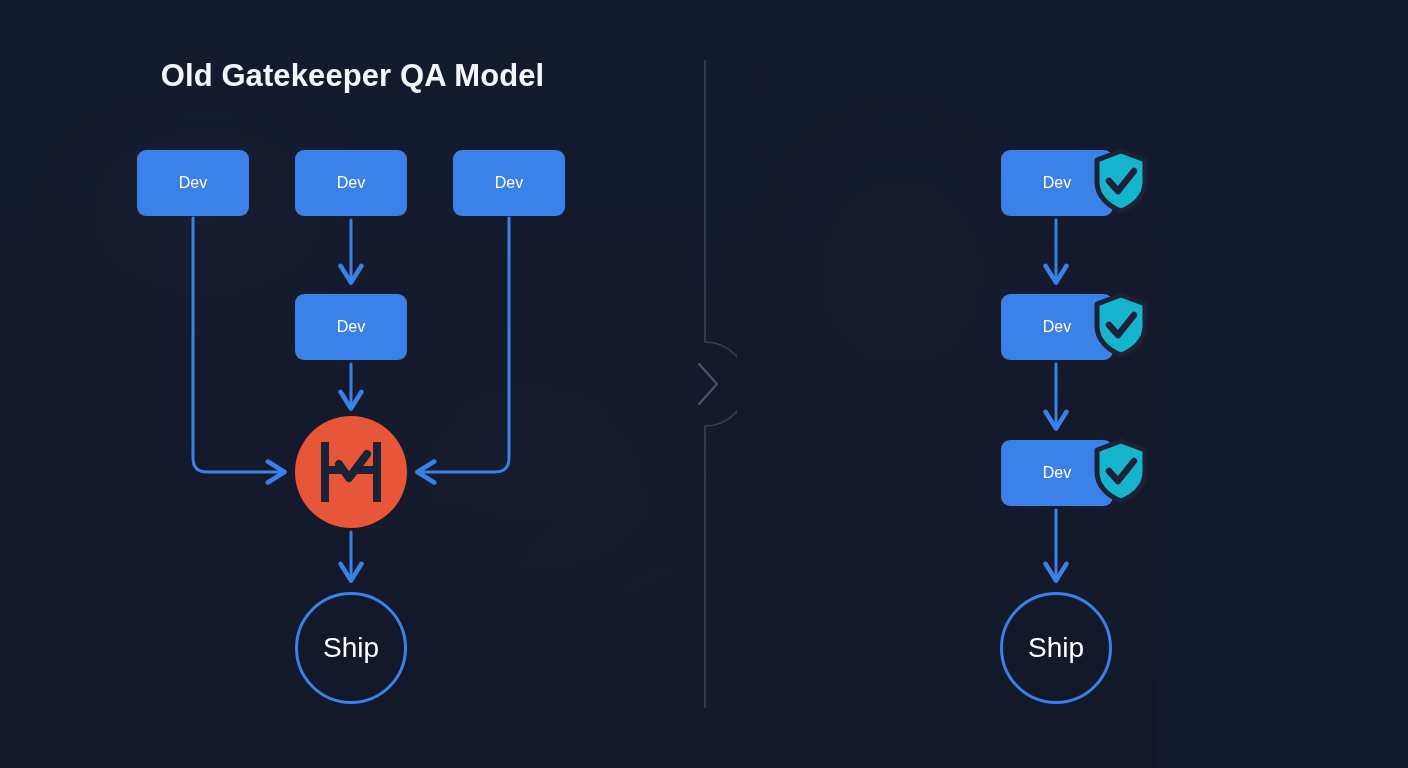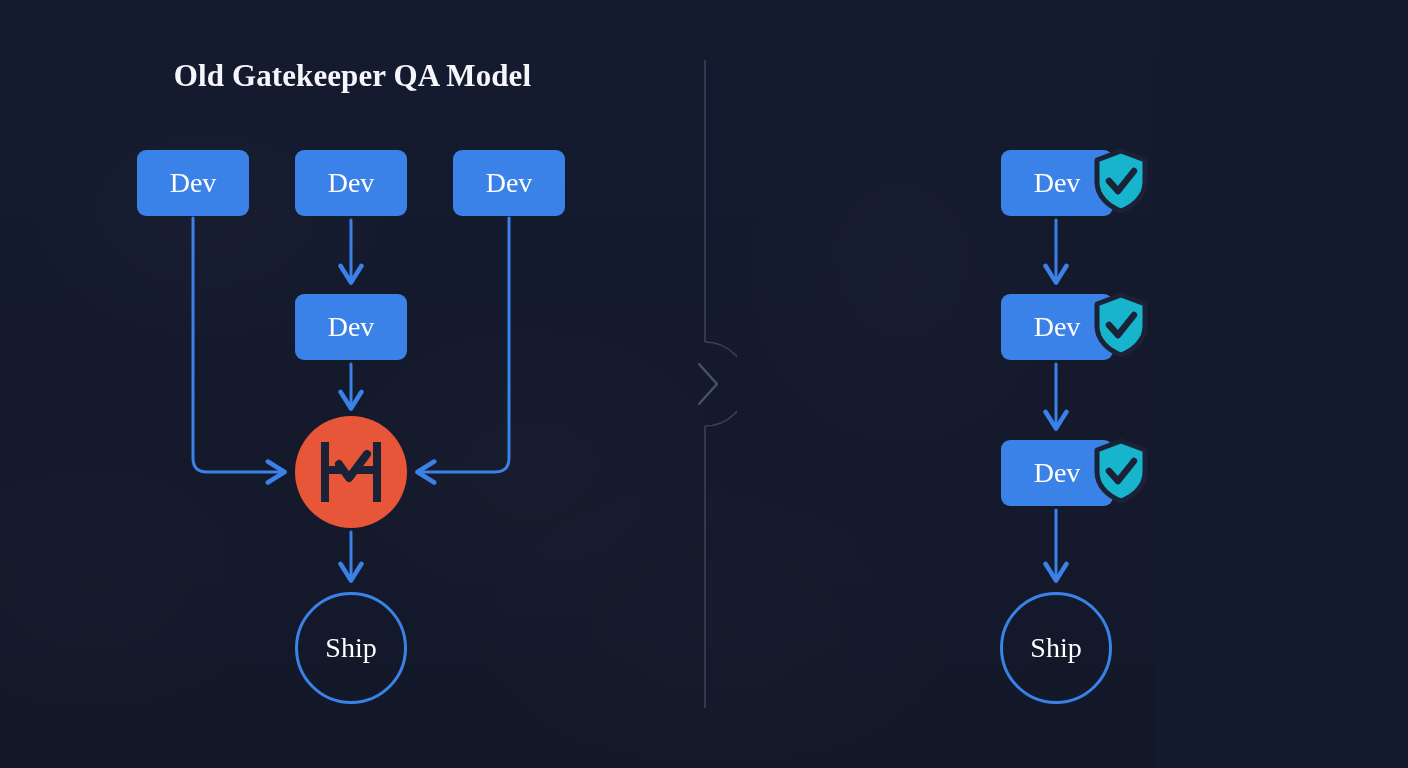--- a/index.html
+++ b/index.html
@@ -6,21 +6,21 @@
     margin: 0;
     padding: 0;
     background: #141a2e;
   }
   #stage {
     position: relative;
     width: 1156px;
     height: 768px;
     background: #1d4ed8;
     overflow: hidden;
-    font-family: Liberation Serif, serif;
+    font-family: Liberation Sans, sans-serif;
     -webkit-font-smoothing: antialiased;
   }
   
   #bg-texture {
     position: absolute;
     inset: 0;
     background:
       radial-gradient(ellipse 280px 200px at 18% 28%, rgba(255,255,255,0.016), transparent 70%),
       radial-gradient(ellipse 320px 240px at 46% 62%, rgba(255,255,255,0.014), transparent 70%),
       radial-gradient(ellipse 260px 300px at 78% 36%, rgba(255,255,255,0.012), transparent 70%),
@@ -40,21 +40,21 @@
     white-space: nowrap;
   }
   #title-left  { left: 0;    width: 705px; }
   #title-right { left: 705px; width: 703px; }
 
   .dev-box {
     position: absolute;
     background: #3b82e8;
     border-radius: 9px;
     color: #ffffff;
-    font-size: 28px;
+    font-size: 16px;
     display: flex;
     align-items: center;
     justify-content: center;
     box-sizing: border-box;
   }
   .ship-circle {
     position: absolute;
     border: 3px solid #3b82e8;
     border-radius: 50%;
     background: transparent;

